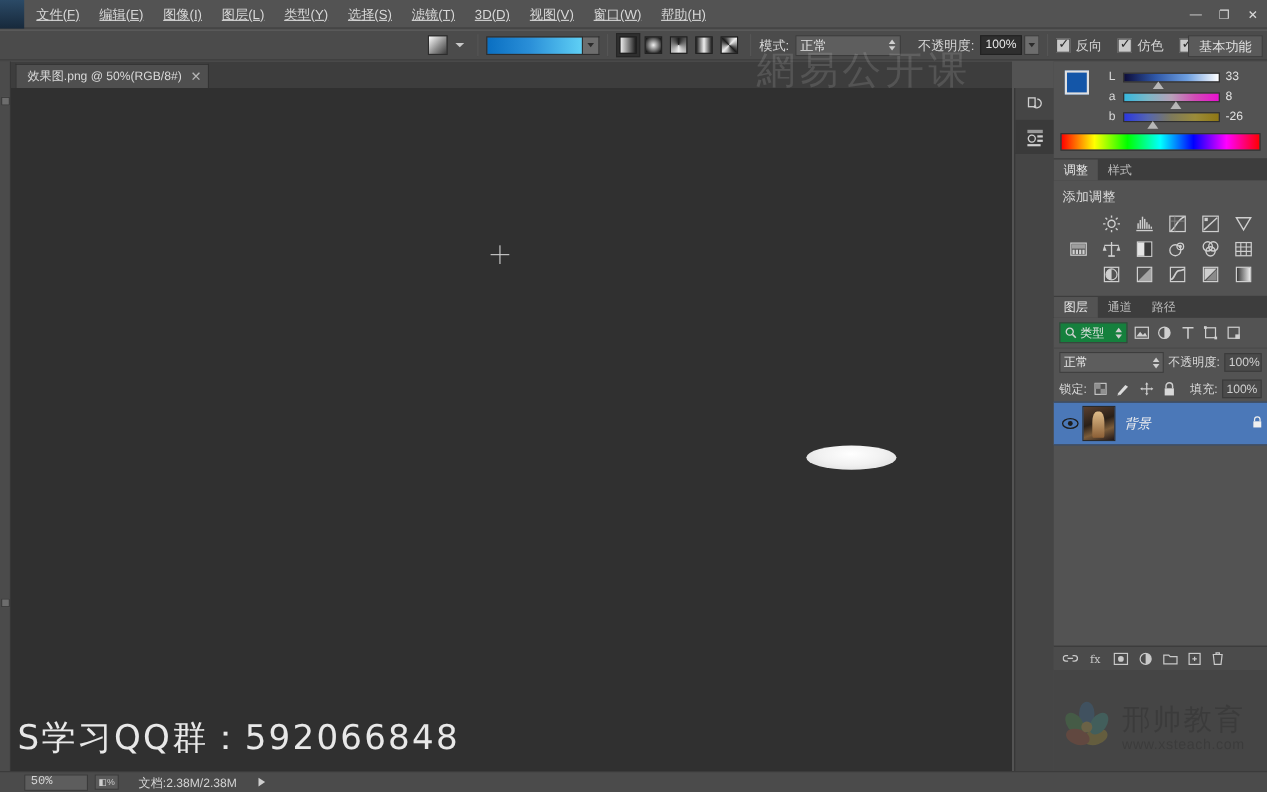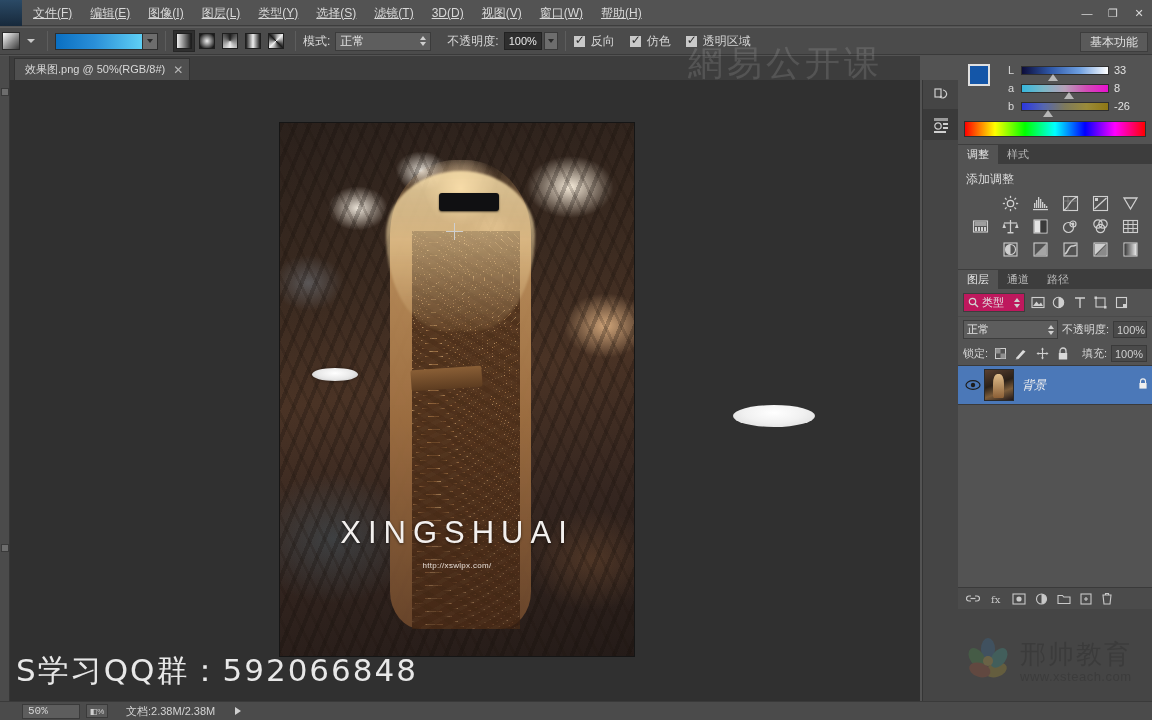--- a/index.html
+++ b/index.html
@@ -38,21 +38,21 @@
     width: 26px; height: 20px; display: flex; align-items: center;
     justify-content: center; color: #d8d8d8; font-size: 11px;
   }
 
   
   .optionsbar {
     position: absolute; left: 0; top: 27px; width: 1152px; height: 28px;
     background: #4b4b4b;
     border-bottom: 1px solid #3a3a3a;
     border-top: 1px solid #5e5e5e;
-    display: flex; align-items: center; padding-left: 2px;
+    display: flex; align-items: center; padding-left: 2px; justify-content: flex-end;
   }
   .opt-sep { width: 1px; height: 20px; background: #3a3a3a; margin: 0 7px;
              border-right: 1px solid #5d5d5d; }
   .tool-preset {
     width: 22px; height: 20px; display: flex; align-items: center;
   }
   .tool-preset .sw {
     width: 18px; height: 18px;
     background: linear-gradient(135deg,#fff 0%, #8d8d8d 55%, #3a3a3a 100%);
     border: 1px solid #2c2c2c;
@@ -336,21 +336,21 @@
     justify-content: center; color: #cfcfcf;
   }
   .adjicon svg { display: block; }
 
   
   .filterrow {
     display: flex; align-items: center; padding: 4px 5px; gap: 4px;
     background: #535353; border-bottom: 1px solid #4a4a4a;
   }
   .filterpill {
-    display: flex; align-items: center; gap: 3px; background: #be185d;
+    display: flex; align-items: center; gap: 3px; background: #15803d;
     border: 1px solid #3d3d3d; height: 19px; padding: 0 4px; min-width: 62px;
     font-size: 11px; color: #e2e2e2;
   }
   .miniicon { width: 17px; height: 17px; display: flex; align-items: center; justify-content: center; color: #cdcdcd; }
   .blendrow, .lockrow {
     display: flex; align-items: center; padding: 3px 5px; gap: 4px;
   }
   .blendsel {
     height: 19px; background: #5d5d5d; border: 1px solid #3d3d3d;
     display: flex; align-items: center; justify-content: space-between;
@@ -518,30 +518,20 @@
       <span class="x">✕</span>
     </div>
   </div>
 
   <div class="lefttoolstrip">
     <div class="lt-mark" style="top:32px"></div>
     <div class="lt-mark" style="top:488px"></div>
   </div>
 
   <div class="canvasarea">
-    <div class="artboard">
-      <div class="photo"></div>
-      <div class="figure"></div>
-      <div class="hair"></div>
-      <div class="sunglasses"></div>
-      <div class="belt"></div>
-      <div class="img-ellipse"></div>
-      <div class="brandtext">XINGSHUAI</div>
-      <div class="brandurl">http://xswlpx.com/</div>
-    </div>
     <div class="canvas-ellipse"></div>
     <div class="cursor-cross"></div>
   </div>
 
   <div class="promo">S学习QQ群：592066848</div>
   <div class="wm-netease">網易公开课</div>
 
   <div class="dockstrip">
     <div class="dockcell">
       <svg width="18" height="18" viewBox="0 0 18 18">

